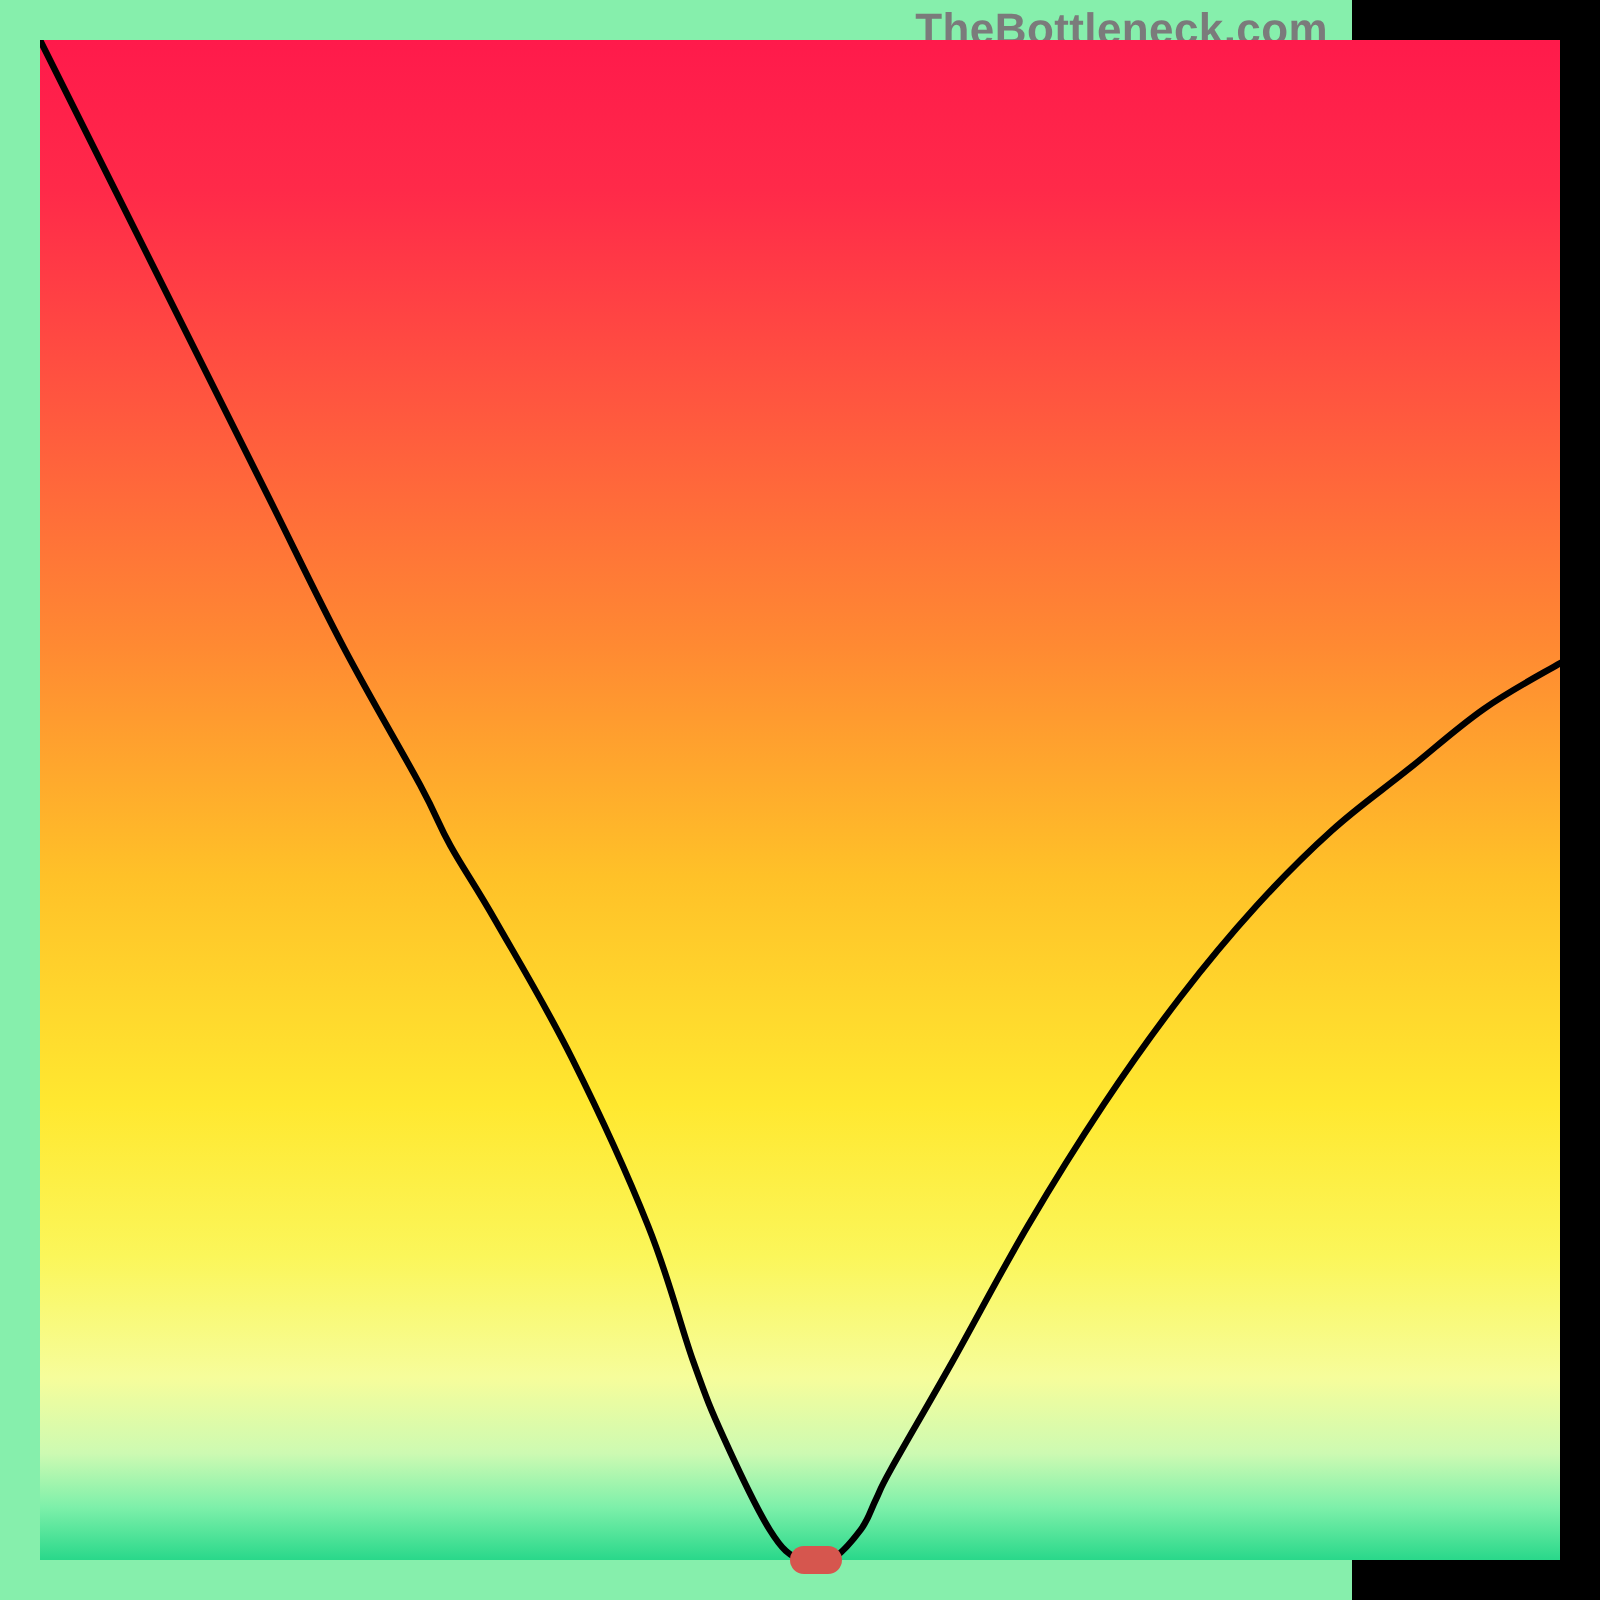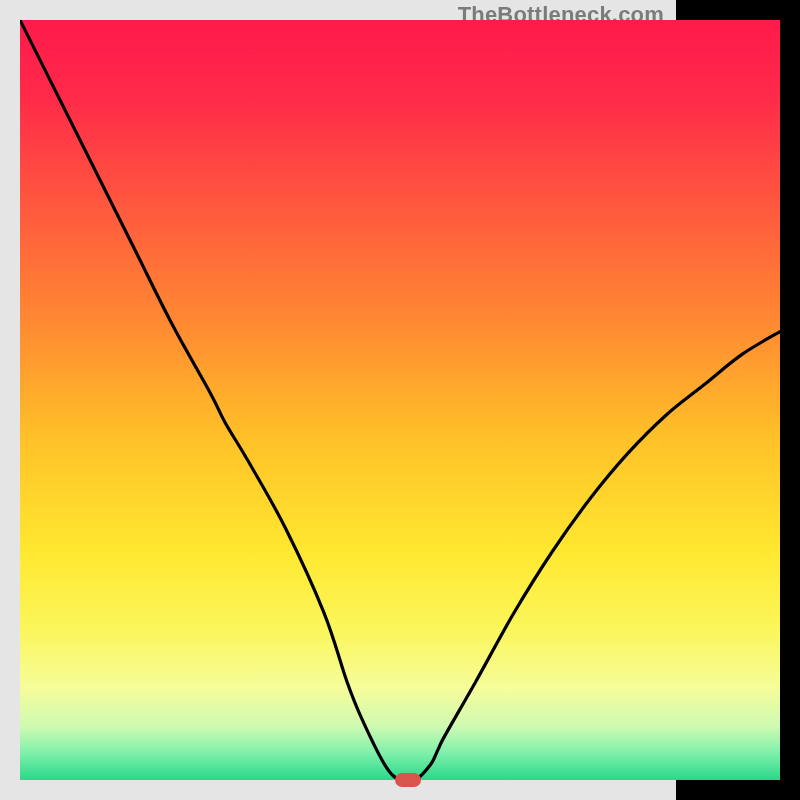--- a/index.html
+++ b/index.html
@@ -1,21 +1,21 @@
 <!DOCTYPE html>
 <html><head>
 <meta charset="utf-8">
 <style>
   * { margin: 0; padding: 0; box-sizing: border-box; }
   html, body { width: 800px; height: 800px; overflow: hidden; background: #000; }
   .stage {
     position: relative;
     width: 676px;
     height: 800px;
-    background: #e5e5e5;
+    background: #86efac;
     padding-left: 45px;
   }
   .watermark {
     position: absolute;
     top: 2px;
     right: 12px;
     font-family: Arial, Helvetica, sans-serif;
     font-size: 22px;
     font-weight: 600;
     color: #7b7b7b;

